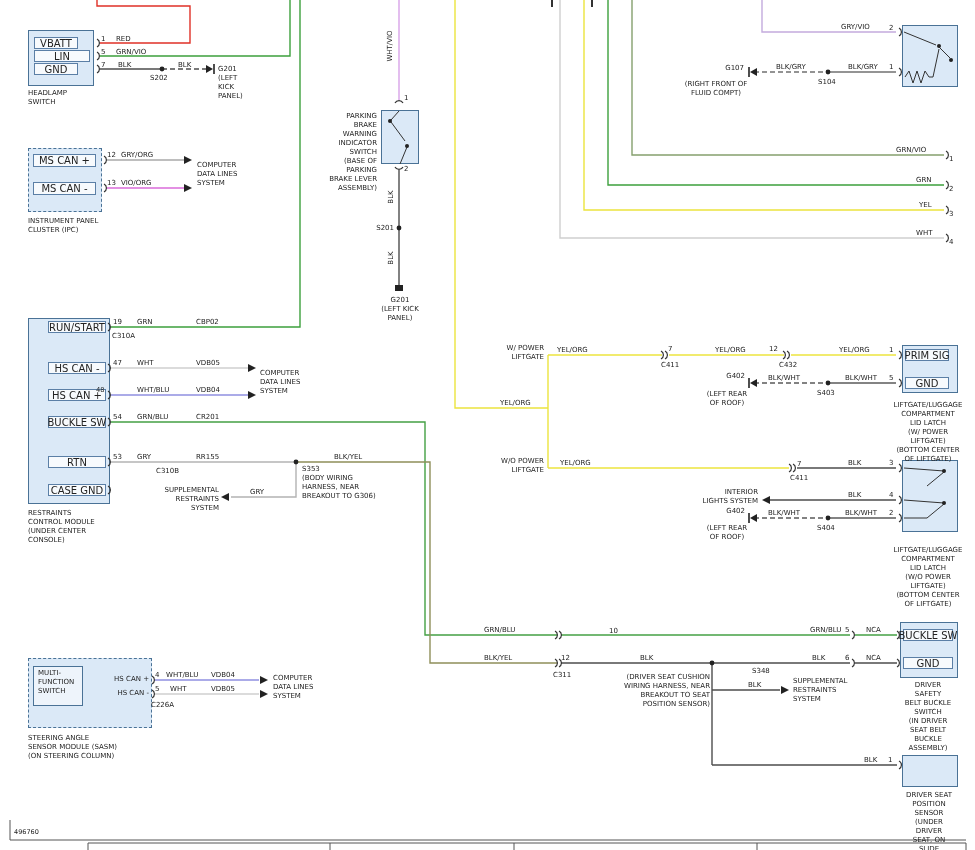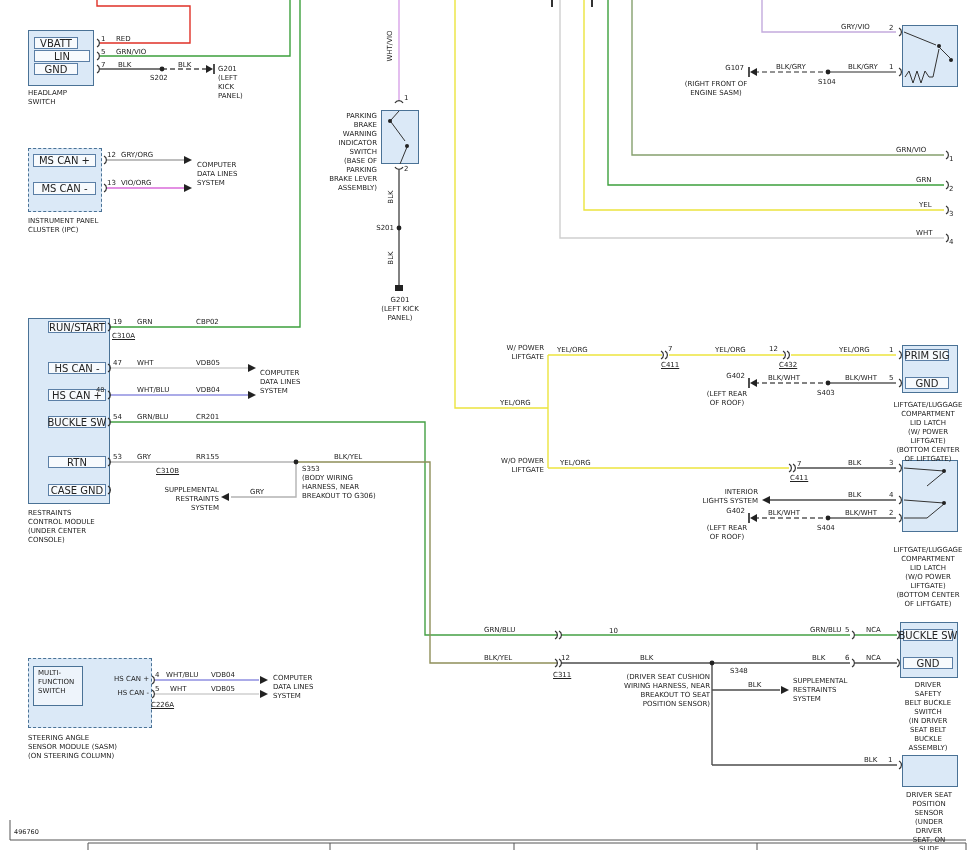--- a/index.html
+++ b/index.html
@@ -5,21 +5,21 @@
   html,body{margin:0;padding:0;background:#fff;}
   #diagram-stage{position:relative;width:975px;height:850px;background:#ffffff;overflow:hidden;
     font-family:"DejaVu Sans","Liberation Sans",sans-serif;}
   #diagram-svg{position:absolute;left:0;top:0;width:975px;height:850px;z-index:5;}
   .cbox{position:absolute;background:#dbe9f7;border:1px solid #4a7296;z-index:1;box-sizing:border-box;}
   .cbox.dashed{border-style:dashed;}
   .cbox.white{background:#eef4fb;z-index:2;}
   .pinlab{position:absolute;background:#f7fafd;border:1px solid #5b7fa6;z-index:2;font-size:10px;
     color:#222;display:flex;align-items:center;justify-content:center;box-sizing:border-box;white-space:nowrap;}
   .lab{position:absolute;z-index:6;font-size:7px;line-height:9px;color:#222;white-space:pre-line;}
-  .lab.ul{text-decoration:underline;}
+  .lab.ul{}
 </style>
 </head>
 <body>
 
 <div id="diagram-stage">
   <svg id="diagram-svg" xmlns="http://www.w3.org/2000/svg" viewBox="0 0 975 850">
       <polyline points="100,43 190,43 190,6 97,6 97,0" fill="none" stroke="#e03127" stroke-width="1.4"></polyline>
       <polyline points="100,56 290,56 290,0" fill="none" stroke="#3da03d" stroke-width="1.4"></polyline>
       <polyline points="100,69 162,69" fill="none" stroke="#4d4d4d" stroke-width="1.4"></polyline>
       <polyline points="162,69 207,69" fill="none" stroke="#4d4d4d" stroke-width="1.4" stroke-dasharray="5 3"></polyline>
@@ -224,21 +224,21 @@
 (LEFT KICK
 PANEL)</div>
     <div class="lab" style="left: 841px; top: 23px;">GRY/VIO</div>
     <div class="lab" style="left: 889px; top: 24px;">2</div>
     <div class="lab" style="left: 744px; top: 64px; transform: translateX(-100%); text-align: right;">G107</div>
     <div class="lab" style="left: 776px; top: 63px;">BLK/GRY</div>
     <div class="lab" style="left: 818px; top: 78px;">S104</div>
     <div class="lab" style="left: 848px; top: 63px;">BLK/GRY</div>
     <div class="lab" style="left: 889px; top: 63px;">1</div>
     <div class="lab" style="left: 716px; top: 80px; transform: translateX(-50%); text-align: center;">(RIGHT FRONT OF
-ENGINE SASM)</div>
+FLUID COMPT)</div>
     <div class="lab" style="left: 896px; top: 146px;">GRN/VIO</div>
     <div class="lab" style="left: 949px; top: 155px;">1</div>
     <div class="lab" style="left: 916px; top: 176px;">GRN</div>
     <div class="lab" style="left: 949px; top: 185px;">2</div>
     <div class="lab" style="left: 919px; top: 201px;">YEL</div>
     <div class="lab" style="left: 949px; top: 210px;">3</div>
     <div class="lab" style="left: 916px; top: 229px;">WHT</div>
     <div class="lab" style="left: 949px; top: 238px;">4</div>
     <div class="lab" style="left: 500px; top: 399px;">YEL/ORG</div>
     <div class="lab" style="left: 544px; top: 344px; transform: translateX(-100%); text-align: right;">W/ POWER
@@ -338,21 +338,21 @@
 SYSTEM</div>
     <div class="lab" style="left: 28px; top: 734px;">STEERING ANGLE
 SENSOR MODULE (SASM)
 (ON STEERING COLUMN)</div>
     <div class="lab" style="left: 484px; top: 626px;">GRN/BLU</div>
     <div class="lab" style="left: 561px; top: 627px; padding-left: 48px;">10</div>
     <div class="lab" style="left: 484px; top: 654px;">BLK/YEL</div>
     <div class="lab" style="left: 561px; top: 654px;">12</div>
     <div class="lab ul" style="left: 553px; top: 671px;">C311</div>
     <div class="lab" style="left: 640px; top: 654px;">BLK</div>
-    <div class="lab" style="left: 730px; top: 667px;">S348</div>
+    <div class="lab" style="left: 752px; top: 667px;">S348</div>
     <div class="lab" style="left: 710px; top: 673px; transform: translateX(-100%); text-align: right;">(DRIVER SEAT CUSHION
 WIRING HARNESS, NEAR
 BREAKOUT TO SEAT
 POSITION SENSOR)</div>
     <div class="lab" style="left: 810px; top: 626px;">GRN/BLU</div>
     <div class="lab" style="left: 845px; top: 626px;">5</div>
     <div class="lab" style="left: 866px; top: 626px;">NCA</div>
     <div class="lab" style="left: 812px; top: 654px;">BLK</div>
     <div class="lab" style="left: 845px; top: 654px;">6</div>
     <div class="lab" style="left: 866px; top: 654px;">NCA</div>

